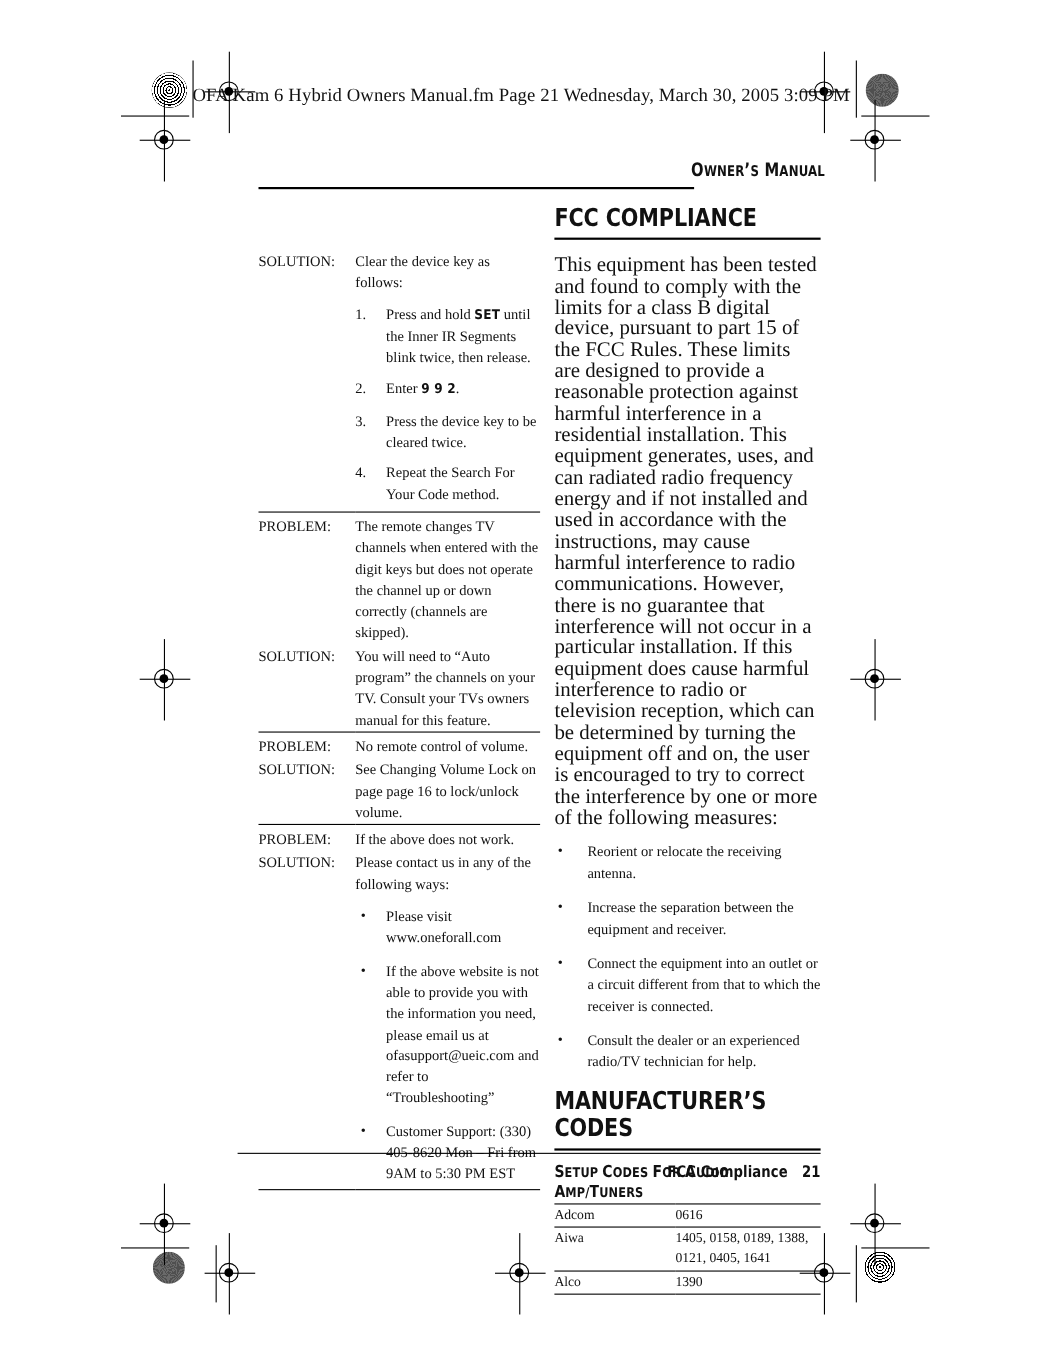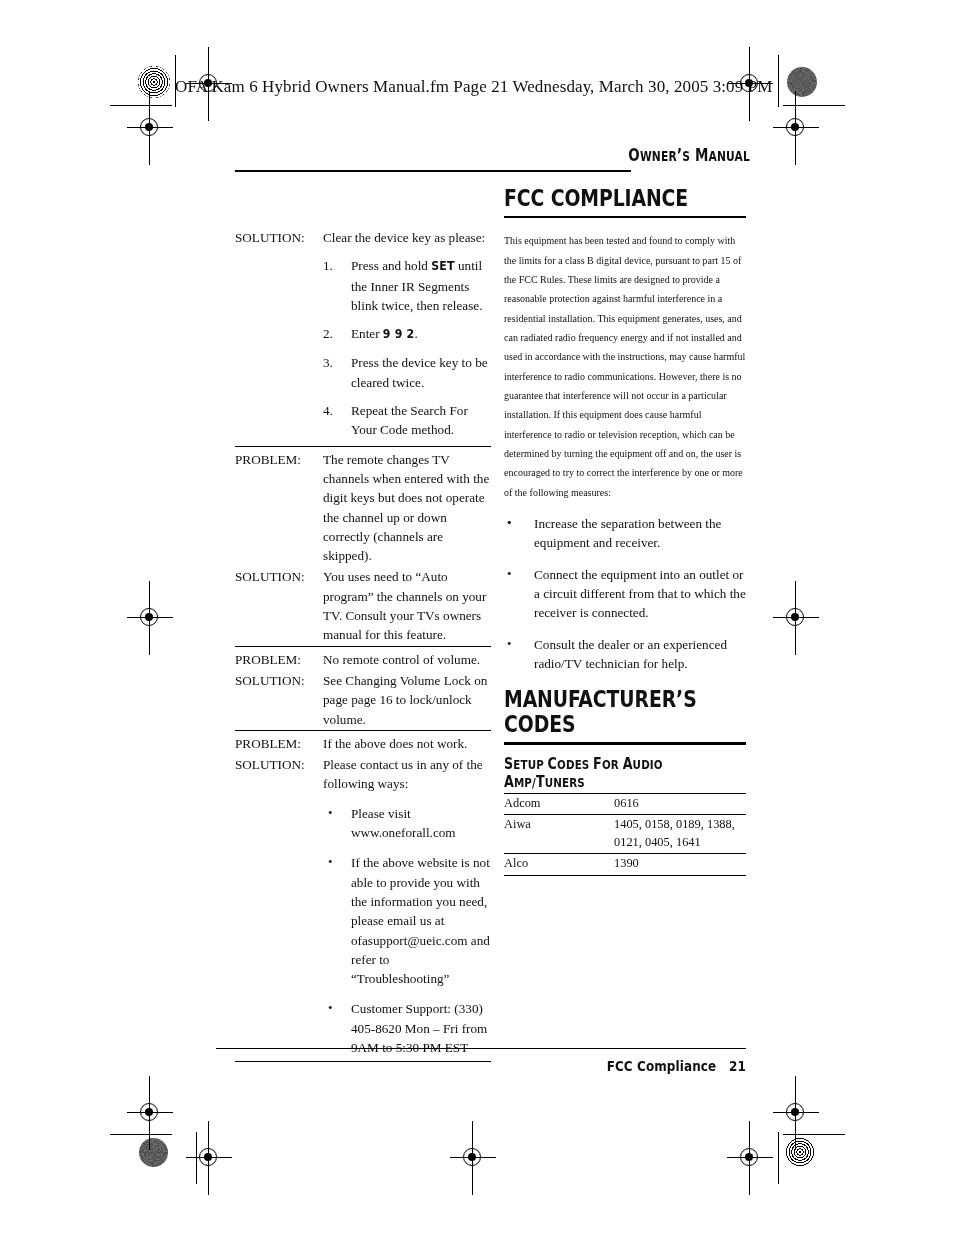--- a/index.html
+++ b/index.html
@@ -205,21 +205,21 @@
     line-height: 25px;
   }
   .sect-rule {
     height: 2.2px;
     background: #000;
     margin-top: 5px;
     margin-bottom: 13px;
   }
   p.body {
     margin: 0;
-    font-size: 10px;
+    font-size: 19px;
     line-height: 19.35px;
     font-family: Liberation Serif, serif;
   }
   .rbullets {
     margin: 11px 0 0 0;
     padding: 0;
     list-style: none;
   }
   .rbullets li {
     position: relative;
@@ -375,21 +375,21 @@
 <div class="runhead">O<span class="sc">WNER</span>’<span class="sc">S</span> M<span class="sc">ANUAL</span></div>
 <div class="runhead-rule"></div>
 
 <div class="col-left">
 
   <table class="qa-table">
 
     <tbody class="qa-group first">
       <tr class="qa-row">
         <td class="qa-label">SOLUTION:</td>
-        <td class="qa-body">Clear the device key as please:</td>
+        <td class="qa-body">Clear the device key as follows:</td>
       </tr>
       <tr>
         <td></td>
         <td>
           <ul class="steps">
             <li>
               <span class="num">1.</span><span>Press and hold </span><span class="keycap">SET</span><span> until the Inner IR Segments blink twice, then release.</span>
             </li>
             <li>
               <span class="num">2.</span><span>Enter </span><span class="keycap">9 9 2</span><span>.</span>
@@ -405,21 +405,21 @@
       </tr>
     </tbody>
 
     <tbody class="qa-group">
       <tr class="qa-row gap">
         <td class="qa-label">PROBLEM:</td>
         <td>The remote changes TV channels when entered with the digit keys but does not operate the channel up or down correctly (channels are skipped).</td>
       </tr>
       <tr class="qa-row">
         <td class="qa-label">SOLUTION:</td>
-        <td class="qa-body">You uses need to “Auto program” the channels on your TV. Consult your TVs owners manual for this feature.</td>
+        <td class="qa-body">You will need to “Auto program” the channels on your TV. Consult your TVs owners manual for this feature.</td>
       </tr>
     </tbody>
 
     <tbody class="qa-group">
       <tr class="qa-row gap">
         <td class="qa-label">PROBLEM:</td>
         <td>No remote control of volume.</td>
       </tr>
       <tr class="qa-row">
         <td class="qa-label">SOLUTION:</td>
@@ -451,21 +451,21 @@
 </div>
 
 <div class="col-right">
 
   <h1 class="sect">FCC COMPLIANCE</h1>
   <div class="sect-rule"></div>
 
   <p class="body">This equipment has been tested and found to comply with the limits for a class B digital device, pursuant to part 15 of the FCC Rules. These limits are designed to provide a reasonable protection against harmful interference in a residential installation. This equipment generates, uses, and can radiated radio frequency energy and if not installed and used in accordance with the instructions, may cause harmful interference to radio communications. However, there is no guarantee that interference will not occur in a particular installation. If this equipment does cause harmful interference to radio or television reception, which can be determined by turning the equipment off and on, the user is encouraged to try to correct the interference by one or more of the following measures:</p>
 
   <ul class="rbullets">
-    <li><span class="bul">•</span></li>
+    <li><span class="bul">•</span><span>Reorient or relocate the receiving antenna.</span></li>
     <li><span class="bul">•</span><span>Increase the separation between the equipment and receiver.</span></li>
     <li><span class="bul">•</span><span>Connect the equipment into an outlet or a circuit different from that to which the receiver is connected.</span></li>
     <li><span class="bul">•</span><span>Consult the dealer or an experienced radio/TV technician for help.</span></li>
   </ul>
 
   <h1 class="sect" style="margin-top:14px;">MANUFACTURER’S CODES</h1>
   <div class="sect-rule" style="margin-bottom:10px;"></div>
 
   <h2 class="subsect"><span>S</span><span class="sc">ETUP </span><span>C</span><span class="sc">ODES </span><span>F</span><span class="sc">OR </span><span>A</span><span class="sc">UDIO </span><span>A</span><span class="sc">MP/</span><span>T</span><span class="sc">UNERS</span></h2>
 

